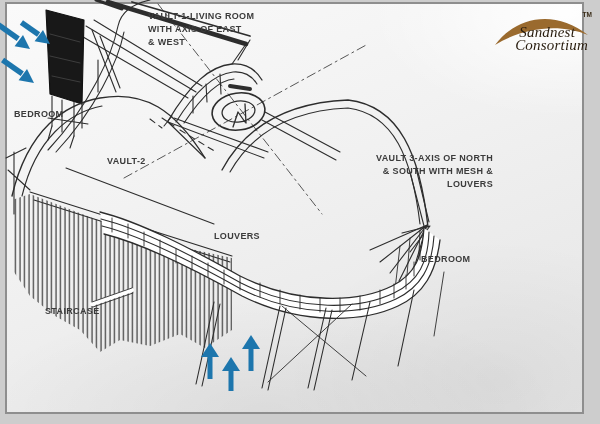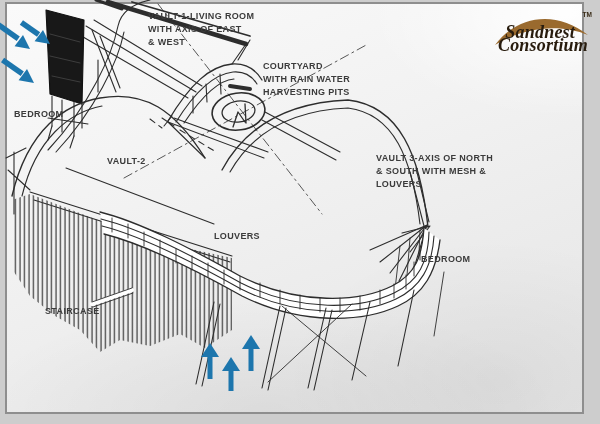--- a/index.html
+++ b/index.html
@@ -22,22 +22,22 @@
   .sketch{position:absolute;left:0;top:0;width:600px;height:424px;}
   .lbl{
     position:absolute;
     font-size:9px;font-weight:bold;letter-spacing:.35px;
     color:#3b3b3b;line-height:13px;white-space:pre-line;
   }
   .logo{position:absolute;left:488px;top:5px;width:106px;height:58px;}
   .logo svg{position:absolute;left:0;top:0;}
   .logo-text{
     position:absolute;top:21px;right:6px;text-align:right;
-    font-family:"Liberation Serif", serif;font-style:italic;font-weight:bold;
-    font-size:18px;line-height:13px;color:#281c0e;letter-spacing:.2px;
+    font-family:"Liberation Serif", serif;font-style:italic;font-weight:normal;
+    font-size:15px;line-height:13px;color:#281c0e;letter-spacing:.2px;
   }
   .logo-text .l1{margin-right:13px;}
   .tm{
     position:absolute;top:6px;right:2px;
     font-size:6.5px;font-weight:bold;color:#3a2c18;font-style:normal;
     font-family:"Liberation Sans", sans-serif;letter-spacing:0;
   }
 </style>
 </head>
 <body>
@@ -196,26 +196,23 @@
       <g>
           <rect x="248.5" y="347" width="5" height="24"></rect>
           <polygon points="251,335 242,349 260,349"></polygon>
         </g>
     </g>
   </svg>
 
   <div class="lbl" style="left:148px;top:10px;">VAULT-1-LIVING ROOM
 WITH AXIS OF EAST
 &amp; WEST</div>
-  <div class="lbl" style="left:263px;top:60px;">COURTYARD
-WITH RAIN WATER
-HARVESTING PITS</div>
   <div class="lbl" style="left:14px;top:108px;">BEDROOM</div>
   <div class="lbl" style="left:79px;top:155px;margin-left:28px;">VAULT-2</div>
-  <div class="lbl" style="left:376px;top:152px;">VAULT 3-AXIS OF  NORTH
+  <div class="lbl" style="left:376px;top:152px;text-align:right;">VAULT 3-AXIS OF  NORTH
 &amp; SOUTH WITH MESH &amp;
 LOUVERS</div>
   <div class="lbl" style="left:214px;top:230px;">LOUVERS</div>
   <div class="lbl" style="left:421px;top:253px;">BEDROOM</div>
   <div class="lbl" style="left:22px;top:305px;margin-left:23px;">STAIRCASE</div>
 
   <div class="logo">
     <svg width="106" height="58" viewBox="0 0 106 58">
       <path d="M7,40 C30,10 68,5 100,30 C72,18 36,22 7,40 Z" fill="#9a6a2e" stroke="none"></path>
     </svg>

